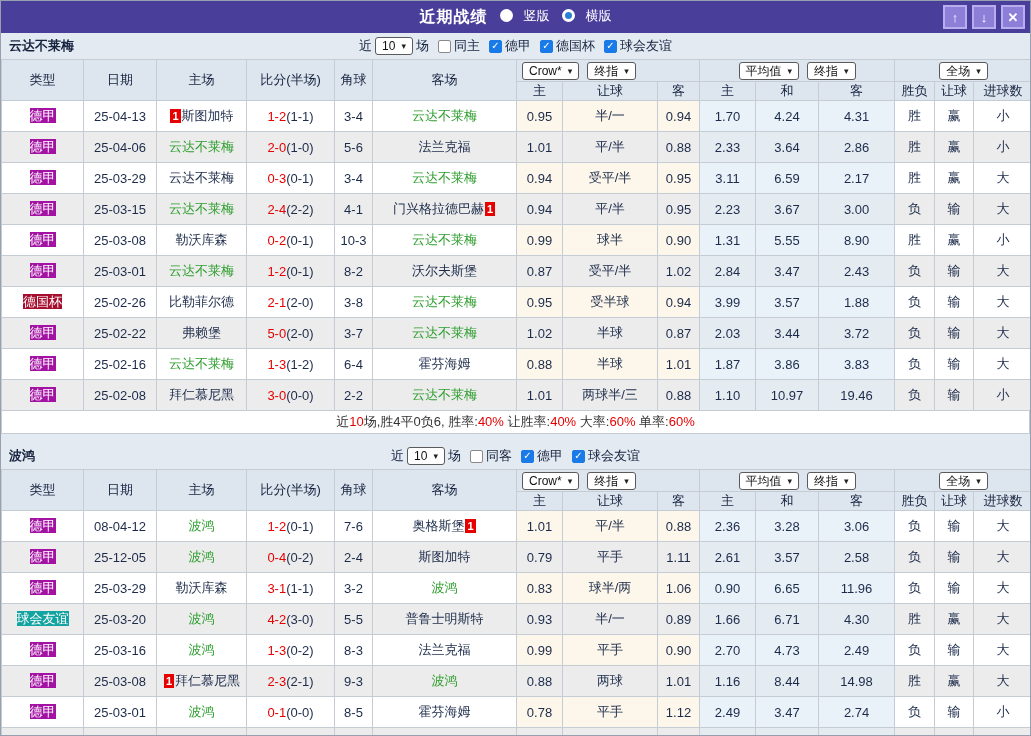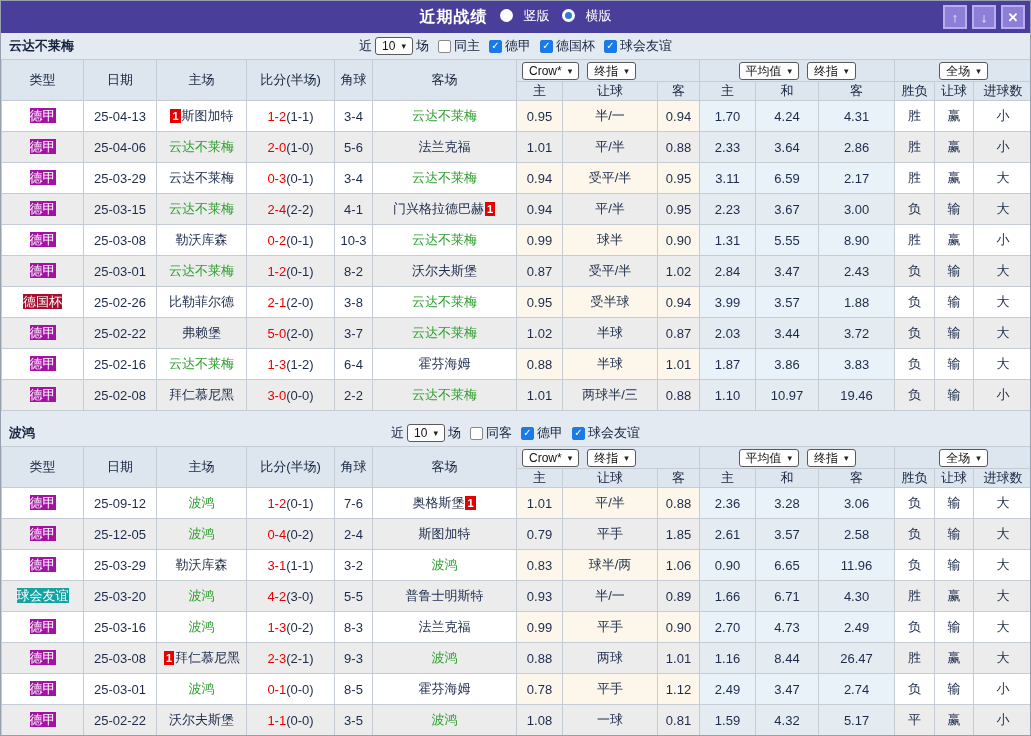--- a/index.html
+++ b/index.html
@@ -337,20 +337,21 @@
               <td class="c-odds">0.88</td>
               <td class="c-avg">1.10</td>
               <td class="c-avg">10.97</td>
               <td class="c-avg">19.46</td>
               <td class="c-out o-blue">负</td>
               <td class="c-out o-blue">输</td>
               <td class="c-out o-blue">小</td>
             </tr>
           </tbody>
         </table>
+        <div class="summary"><span>近</span><span class="hl">10</span><span>场,胜4平0负6, 胜率:</span><span class="hl">40%</span><span> 让胜率:</span><span class="hl">40%</span><span> 大率:</span><span class="hl">60%</span><span> 单率:</span><span class="hl">60%</span></div>
       </div>
       <div class="gap"></div>
       <div class="section">
         <div class="filterbar">
           <span class="team-name">波鸿</span>
           <div class="filter-controls">
             <span class="fl-label">近</span>
             <span class="sel-box">
               <span class="sel-label">10</span>
               <span class="sel-arrow">▾</span>
@@ -431,21 +432,21 @@
               <th class="h-sub">和</th>
               <th class="h-sub">客</th>
               <th class="h-sub">胜负</th>
               <th class="h-sub">让球</th>
               <th class="h-sub">进球数</th>
             </tr>
           </thead>
           <tbody>
             <tr>
               <td class="c-league"><span class="league-label lk-bundesliga">德甲</span></td>
-              <td class="c-date">25-09-12</td>
+              <td class="c-date">08-04-12</td>
               <td class="c-team"><span class="team-txt active">波鸿</span></td>
               <td class="c-score"><span class="ft">1-2</span><span class="ht">(0-1)</span></td>
               <td class="c-corner">7-6</td>
               <td class="c-team"><span class="team-txt">奥格斯堡</span><span class="badge">1</span></td>
               <td class="c-odds">1.01</td>
               <td class="c-odds">平/半</td>
               <td class="c-odds">0.88</td>
               <td class="c-avg">2.36</td>
               <td class="c-avg">3.28</td>
               <td class="c-avg">3.06</td>
@@ -455,21 +456,21 @@
             </tr>
             <tr>
               <td class="c-league"><span class="league-label lk-bundesliga">德甲</span></td>
               <td class="c-date">25-12-05</td>
               <td class="c-team"><span class="team-txt active">波鸿</span></td>
               <td class="c-score"><span class="ft">0-4</span><span class="ht">(0-2)</span></td>
               <td class="c-corner">2-4</td>
               <td class="c-team"><span class="team-txt">斯图加特</span></td>
               <td class="c-odds">0.79</td>
               <td class="c-odds">平手</td>
-              <td class="c-odds">1.85</td>
+              <td class="c-odds">1.11</td>
               <td class="c-avg">2.61</td>
               <td class="c-avg">3.57</td>
               <td class="c-avg">2.58</td>
               <td class="c-out o-blue">负</td>
               <td class="c-out o-blue">输</td>
               <td class="c-out o-red">大</td>
             </tr>
             <tr>
               <td class="c-league"><span class="league-label lk-bundesliga">德甲</span></td>
               <td class="c-date">25-03-29</td>
@@ -526,21 +527,21 @@
               <td class="c-date">25-03-08</td>
               <td class="c-team"><span class="badge">1</span><span class="team-txt">拜仁慕尼黑</span></td>
               <td class="c-score"><span class="ft">2-3</span><span class="ht">(2-1)</span></td>
               <td class="c-corner">9-3</td>
               <td class="c-team"><span class="team-txt active">波鸿</span></td>
               <td class="c-odds">0.88</td>
               <td class="c-odds">两球</td>
               <td class="c-odds">1.01</td>
               <td class="c-avg">1.16</td>
               <td class="c-avg">8.44</td>
-              <td class="c-avg">26.47</td>
+              <td class="c-avg">14.98</td>
               <td class="c-out o-red">胜</td>
               <td class="c-out o-red">赢</td>
               <td class="c-out o-red">大</td>
             </tr>
             <tr>
               <td class="c-league"><span class="league-label lk-bundesliga">德甲</span></td>
               <td class="c-date">25-03-01</td>
               <td class="c-team"><span class="team-txt active">波鸿</span></td>
               <td class="c-score"><span class="ft">0-1</span><span class="ht">(0-0)</span></td>
               <td class="c-corner">8-5</td>

